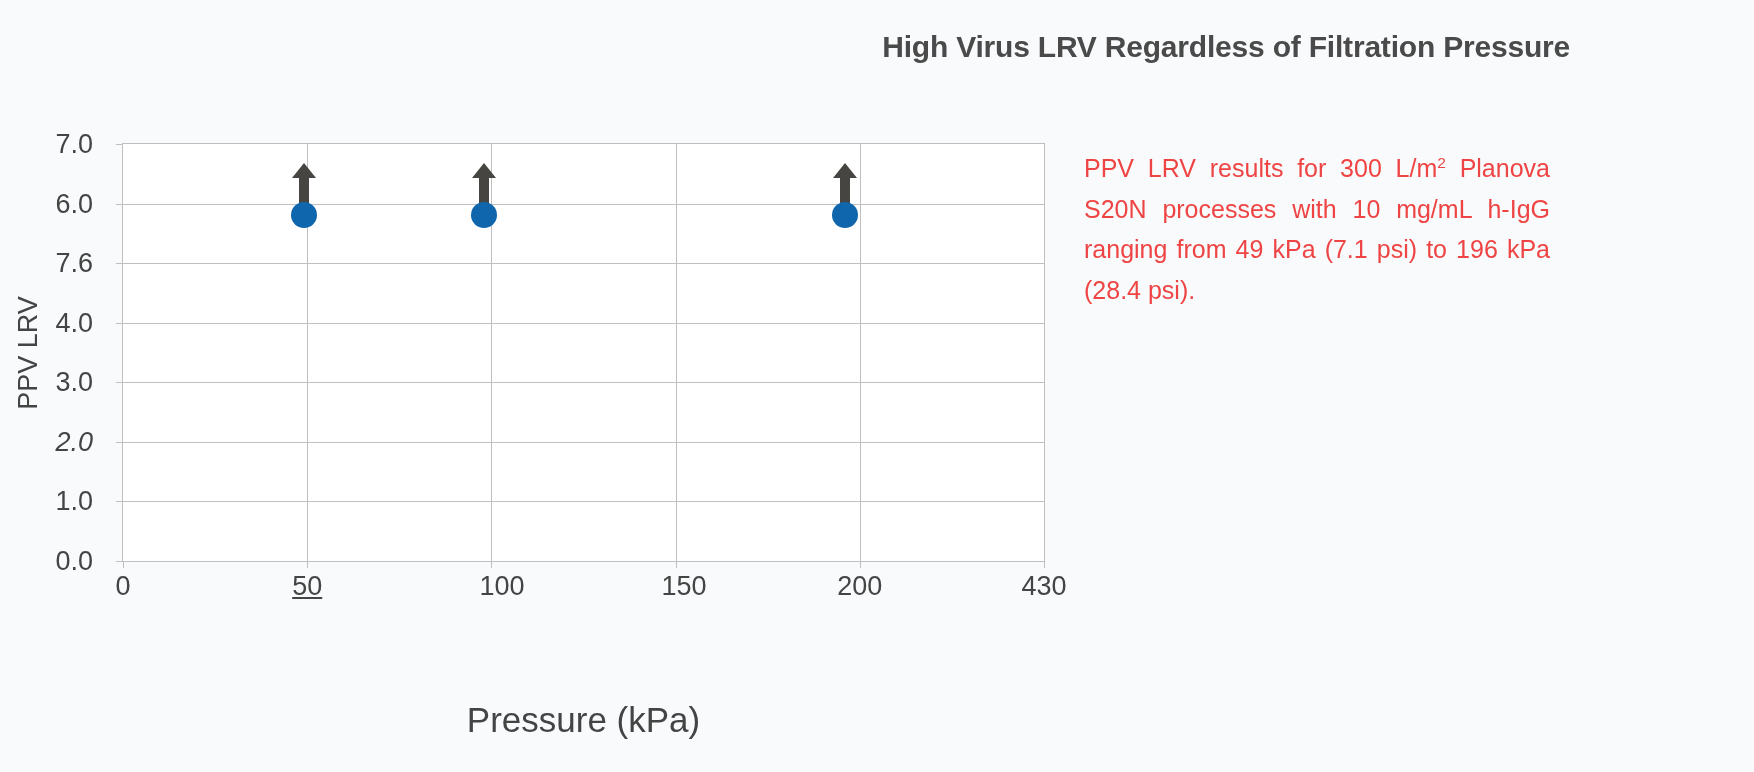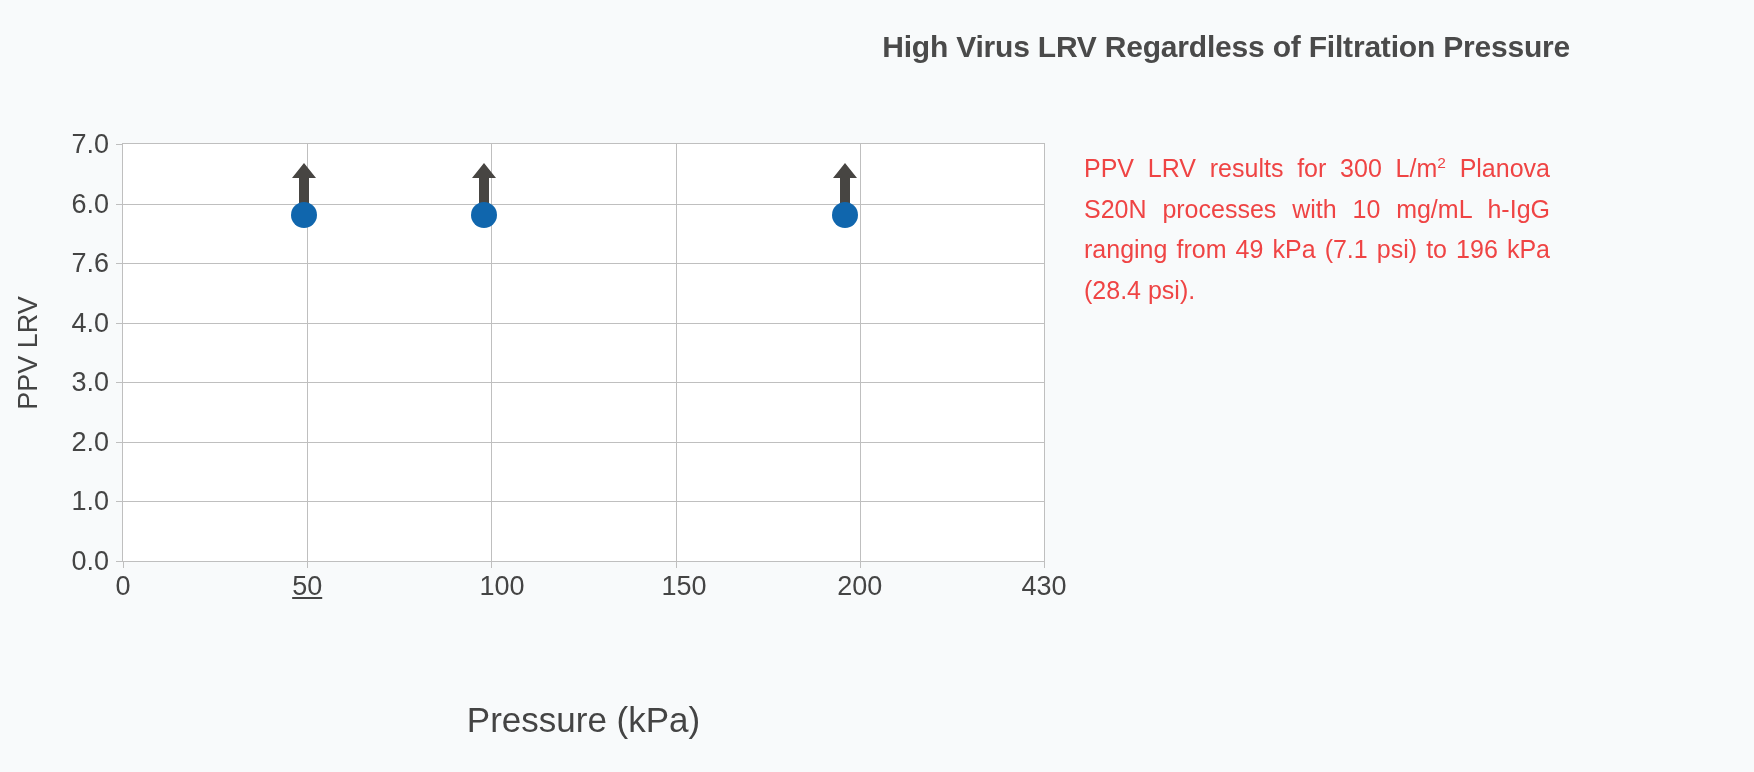--- a/index.html
+++ b/index.html
@@ -110,21 +110,21 @@
     position: absolute;
     bottom: -7px;
     width: 1px;
     height: 7px;
     background: #bfbfbf;
   }
 
   .ylabel-val {
     position: absolute;
     right: 100%;
-    margin-right: 14px;
+    margin-right: 30px;
     transform: translateY(-50%);
     font-size: 27px;
     color: #444444;
     white-space: nowrap;
     font-family: "Liberation Sans", sans-serif;
   }
   .xlabel-val {
     position: absolute;
     top: 100%;
     margin-top: 10px;
@@ -209,21 +209,21 @@
 
     <div id="plot-area">
 
     <div class="ytick-mark" style="top: 417px;"></div>
         <div class="ylabel-val" style="top: 417px;">0.0</div>
         <div class="grid-h" style="top: 357.429px;"></div>
         <div class="ytick-mark" style="top: 357.429px;"></div>
         <div class="ylabel-val" style="top: 357.429px;">1.0</div>
         <div class="grid-h" style="top: 297.857px;"></div>
         <div class="ytick-mark" style="top: 297.857px;"></div>
-        <div class="ylabel-val" style="top: 297.857px;">2.0</div>
+        <div class="ylabel-val" style="top: 297.857px; font-style: italic;">2.0</div>
         <div class="grid-h" style="top: 238.286px;"></div>
         <div class="ytick-mark" style="top: 238.286px;"></div>
         <div class="ylabel-val" style="top: 238.286px;">3.0</div>
         <div class="grid-h" style="top: 178.714px;"></div>
         <div class="ytick-mark" style="top: 178.714px;"></div>
         <div class="ylabel-val" style="top: 178.714px;">4.0</div>
         <div class="grid-h" style="top: 119.143px;"></div>
         <div class="ytick-mark" style="top: 119.143px;"></div>
         <div class="ylabel-val" style="top: 119.143px;">7.6</div>
         <div class="grid-h" style="top: 59.5714px;"></div>

